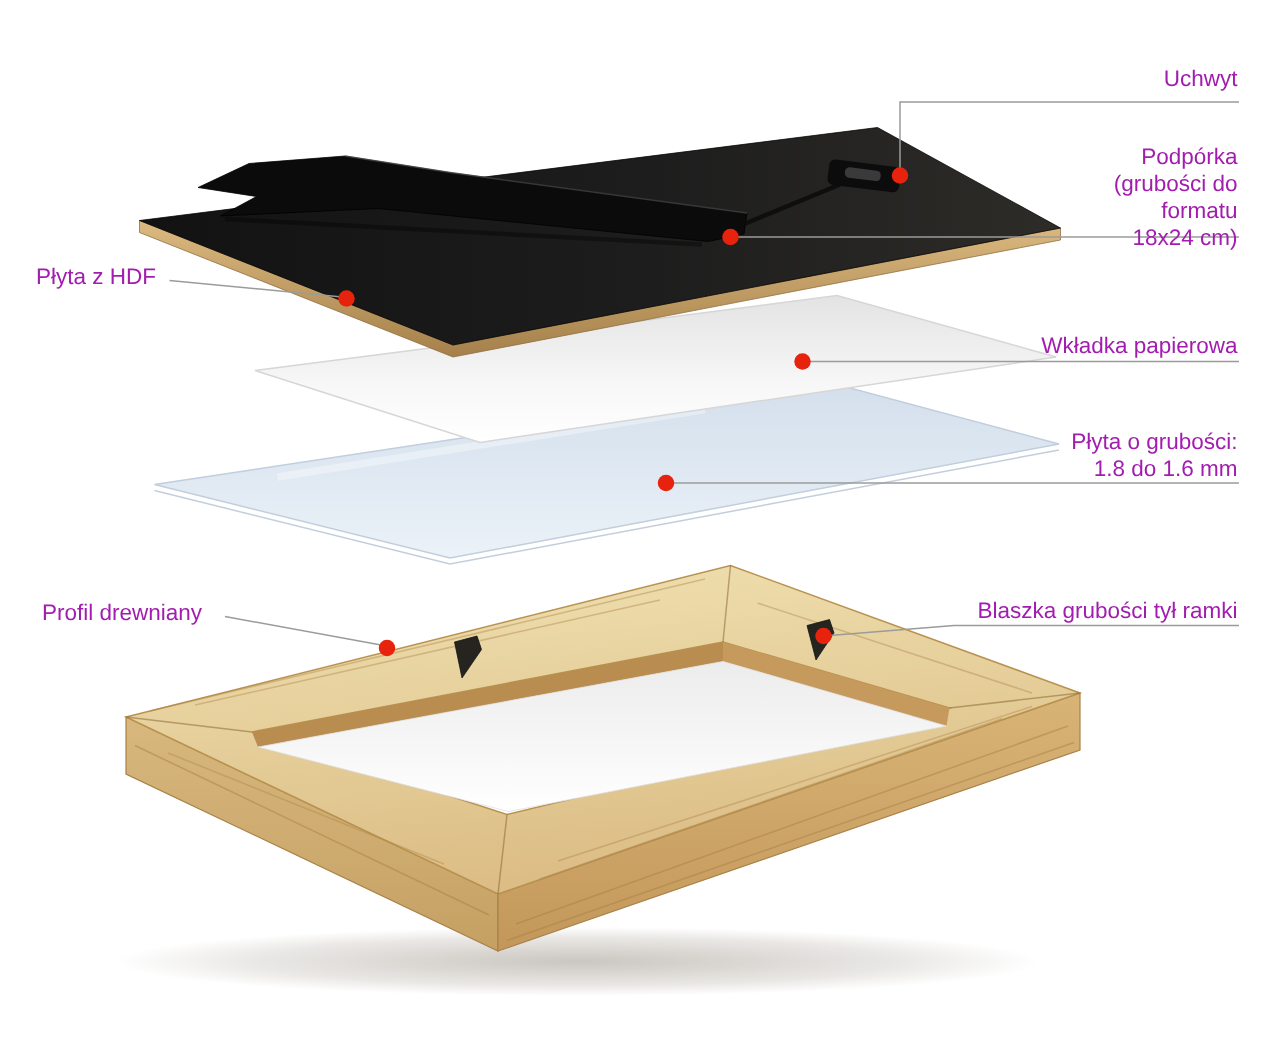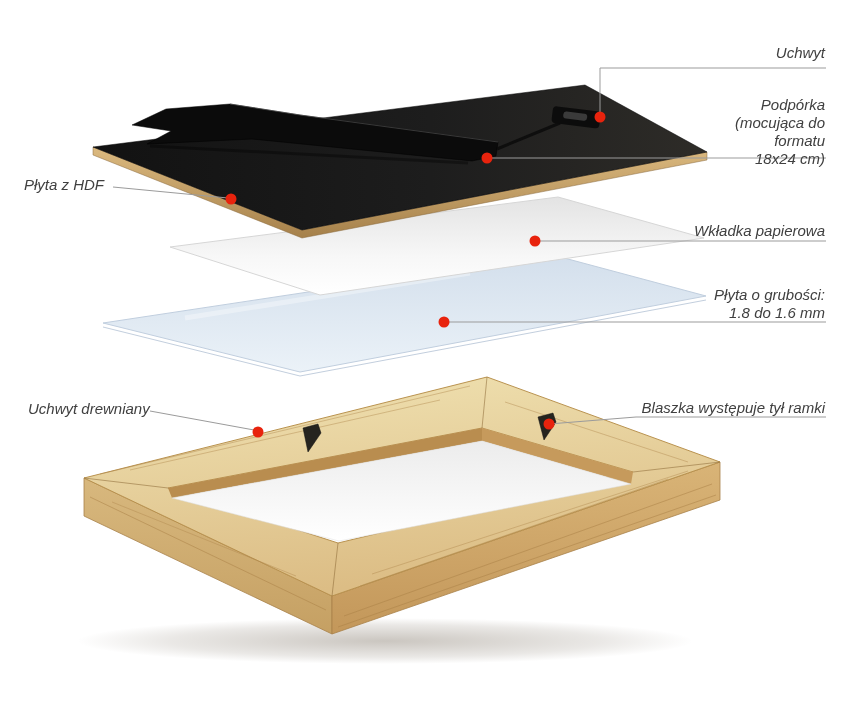--- a/index.html
+++ b/index.html
@@ -1,21 +1,21 @@
 <!DOCTYPE html>
 <html><head>
 <meta charset="utf-8">
 <style>
   html,body{margin:0;padding:0;background:#fff;}
   .stage{
     position:relative;width:857px;height:705px;background:#ffffff;
     font-family:"Liberation Sans",sans-serif;color:#3b3b3b;overflow:hidden;
   }
   .stage svg{position:absolute;left:0;top:0;}
-  .label{position:absolute;font-size:15px;line-height:18px;white-space:nowrap;color:#404040;font-style:italic;}
+  .label{position:absolute;font-size:15px;line-height:18px;white-space:nowrap;color:#a21caf;}
   .label.right{text-align:right;}
   .label .line{display:block;}
   .connector{fill:none;stroke:#9b9b9b;stroke-width:1;}
 </style>
 </head>
 <body>
 
 <div class="stage">
 
   <svg width="857" height="705" viewBox="0 0 857 705">
@@ -133,31 +133,31 @@
       <circle cx="444" cy="322" r="5.5" fill="#e8230d"></circle>
       <circle cx="258" cy="432" r="5.5" fill="#e8230d"></circle>
       <circle cx="549" cy="424" r="5.5" fill="#e8230d"></circle>
     </g>
   </svg>
 
   <div class="label right" style="right:32px;top:44px;">Uchwyt</div>
 
   <div class="label right" style="right:32px;top:96px;">
     <span class="line">Podpórka</span>
-    <span class="line">(mocująca do</span>
+    <span class="line">(grubości do</span>
     <span class="line">formatu</span>
     <span class="line">18x24 cm)</span>
   </div>
 
   <div class="label left" style="left:24px;top:176px;">Płyta z HDF</div>
 
   <div class="label right" style="right:32px;top:222px;text-align:center;">Wkładka papierowa</div>
 
   <div class="label right" style="right:32px;top:286px;">
     <span class="line">Płyta o grubości:</span>
     <span class="line">1.8 do 1.6 mm</span>
   </div>
 
-  <div class="label left" style="left:28px;top:400px;">Uchwyt drewniany</div>
+  <div class="label left" style="left:28px;top:400px;">Profil drewniany</div>
 
-  <div class="label right" style="right:32px;top:399px;">Blaszka występuje tył ramki</div>
+  <div class="label right" style="right:32px;top:399px;">Blaszka grubości tył ramki</div>
 
 </div>
 
 </body></html>

